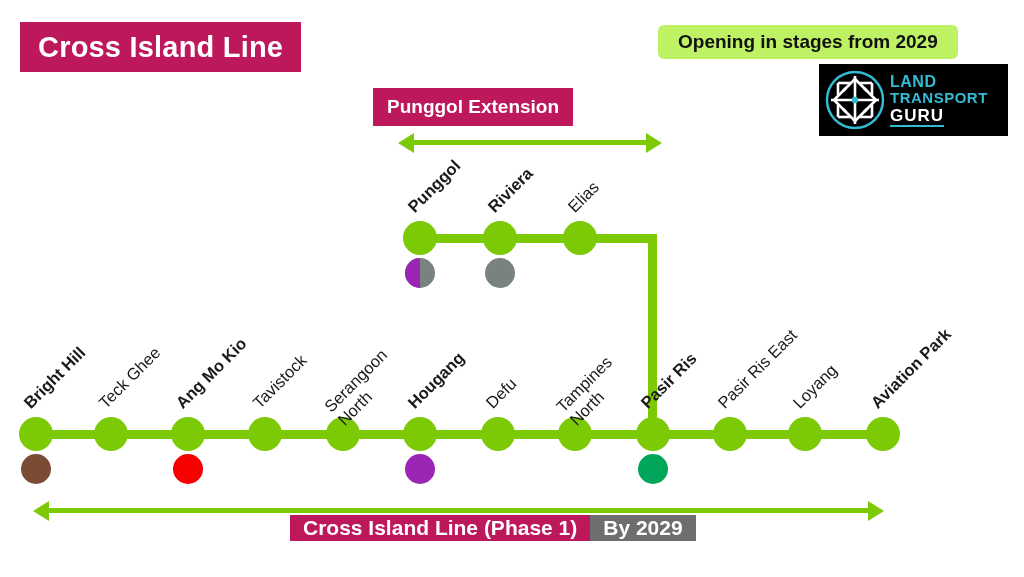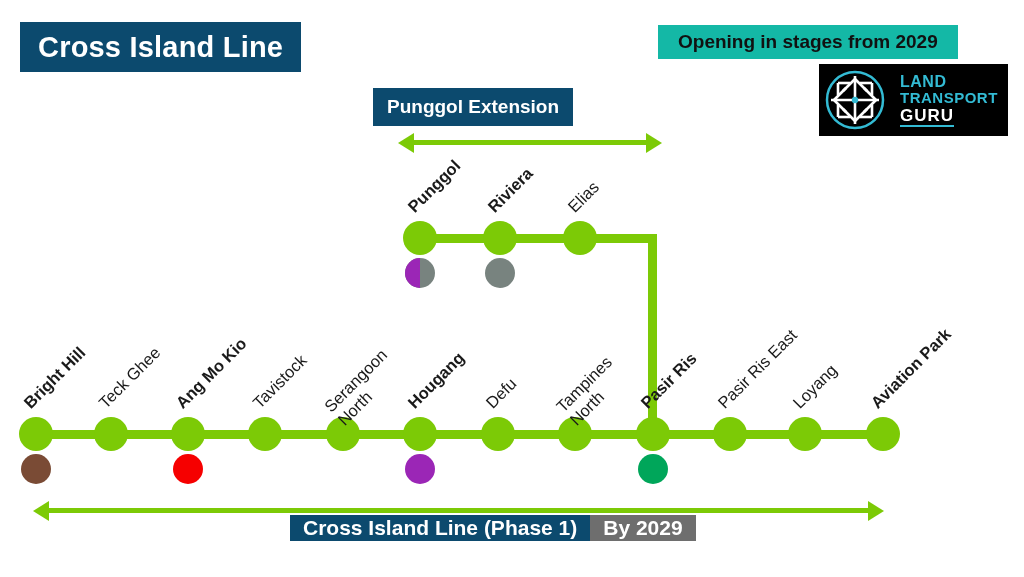--- a/index.html
+++ b/index.html
@@ -7,44 +7,44 @@
     width:1024px;height:577px;position:relative;overflow:hidden;
     background:#ffffff;
     font-family:"Liberation Sans", sans-serif;
   }
   #canvas{position:absolute;left:0;top:0;width:1024px;height:577px;}
 
   
   .banner{position:absolute;display:flex;align-items:stretch;}
   .banner .seg{display:flex;align-items:center;justify-content:center;
     color:#ffffff;font-weight:bold;white-space:nowrap;}
-  .seg-green{background:#0c4a6e;}
+  .seg-green{background:#be185d;}
   .seg-grey{background:#6E6E6E;}
 
   #title-banner{left:20px;top:22px;height:50px;}
   #title-banner .seg{padding:0 18px;font-size:29px;letter-spacing:.2px;}
 
   #opening-banner{left:658px;top:25px;height:34px;}
-  #opening-banner .seg{padding:0 20px;font-size:19px;color:#111111;background:#14b8a6;}
+  #opening-banner .seg{padding:0 20px;font-size:19px;color:#111111;background:#bef264;border-radius:6px;}
 
   #punggol-banner{left:373px;top:88px;height:38px;}
   #punggol-banner .seg{font-size:19px;}
   #punggol-banner .seg-green{padding:0 14px;}
   #punggol-banner .seg-grey{padding:0 14px;}
 
   #phase1-banner{left:290px;top:515px;height:26px;}
   #phase1-banner .seg{font-size:21px;}
   #phase1-banner .seg-green{padding:0 13px;}
   #phase1-banner .seg-grey{padding:0 13px;}
 
   
   #ltg-logo{position:absolute;left:819px;top:64px;width:189px;height:72px;
     background:#000000;display:flex;align-items:center;}
   #ltg-mark{width:62px;height:62px;margin-left:5px;position:relative;flex:none;}
-  #ltg-text{margin-left:14px;line-height:1;}
+  #ltg-text{margin-left:4px;line-height:1;}
   #ltg-text .l1,#ltg-text .l2{color:#33BBD4;font-weight:bold;font-size:16px;letter-spacing:.5px;}
   #ltg-text .l2{font-size:15px;}
   #ltg-text .l3{color:#ffffff;font-weight:bold;font-size:17px;letter-spacing:1px;
     border-bottom:2px solid #33BBD4;display:inline-block;padding-bottom:1px;margin-top:2px;}
 
   
   .rail{position:absolute;background:#7CCA06;}
   .station{position:absolute;border-radius:50%;background:#7CCA06;}
   .ixdot{position:absolute;border-radius:50%;}
   .ixdot.split{background:#78837F;}

